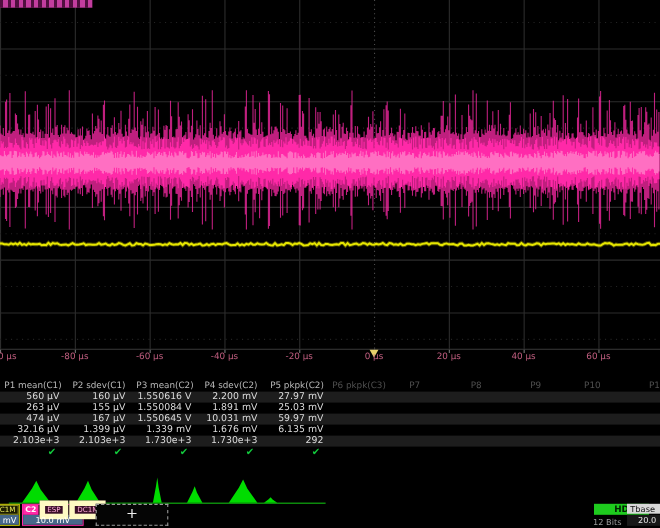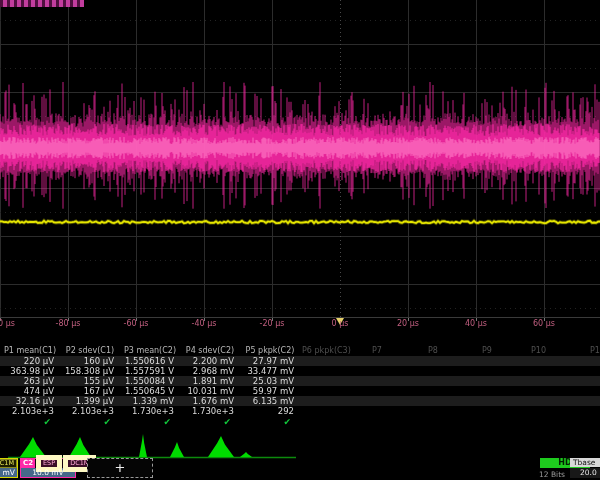--- a/index.html
+++ b/index.html
@@ -126,32 +126,25 @@
 
   <div id="table-left">
       <div class="trow thead-row">
         <div class="thcell">P1 mean(C1)</div>
         <div class="thcell">P2 sdev(C1)</div>
         <div class="thcell">P3 mean(C2)</div>
         <div class="thcell">P4 sdev(C2)</div>
         <div class="thcell">P5 pkpk(C2)</div>
       </div>
       <div class="trow">
-        <div class="tcell">220 µV</div>
+        <div class="tcell">560 µV</div>
         <div class="tcell">160 µV</div>
         <div class="tcell">1.550616 V</div>
         <div class="tcell">2.200 mV</div>
         <div class="tcell">27.97 mV</div>
-      </div>
-      <div class="trow">
-        <div class="tcell">363.98 µV</div>
-        <div class="tcell">158.308 µV</div>
-        <div class="tcell">1.557591 V</div>
-        <div class="tcell">2.968 mV</div>
-        <div class="tcell">33.477 mV</div>
       </div>
       <div class="trow">
         <div class="tcell">263 µV</div>
         <div class="tcell">155 µV</div>
         <div class="tcell">1.550084 V</div>
         <div class="tcell">1.891 mV</div>
         <div class="tcell">25.03 mV</div>
       </div>
       <div class="trow">
         <div class="tcell">474 µV</div>

